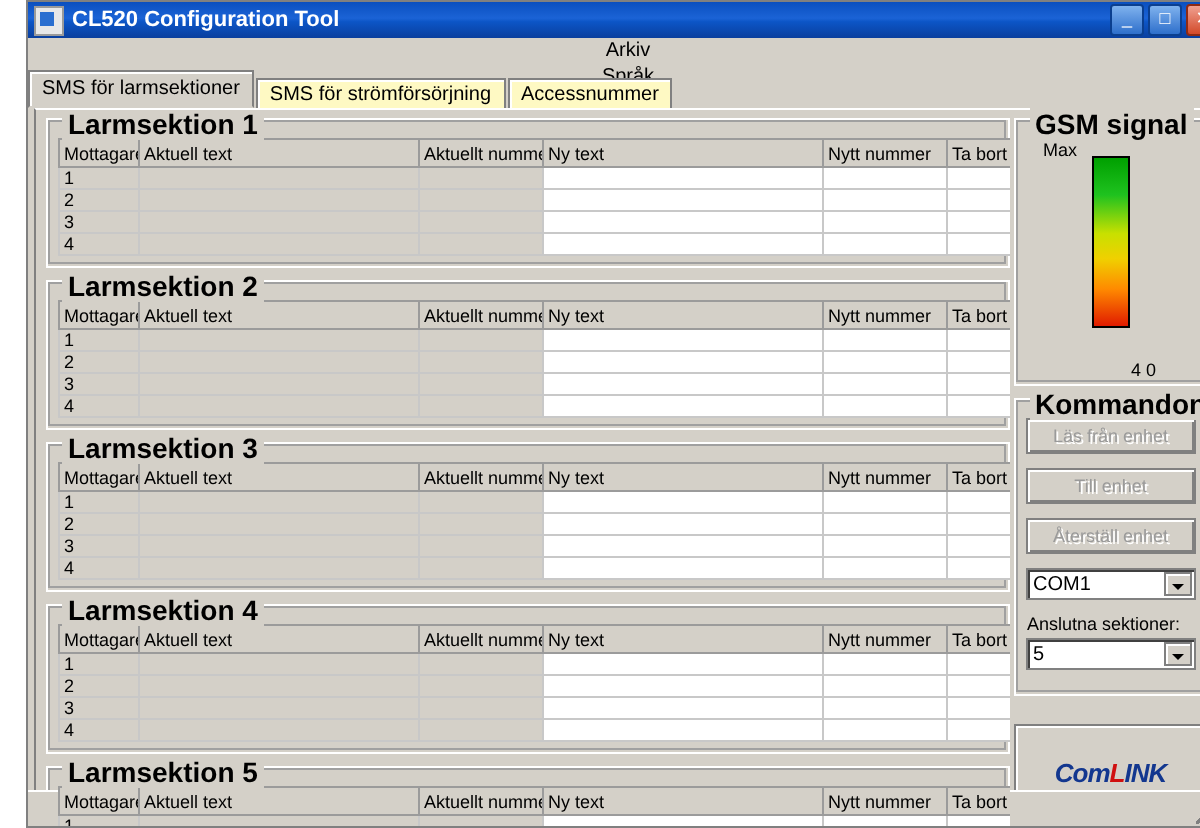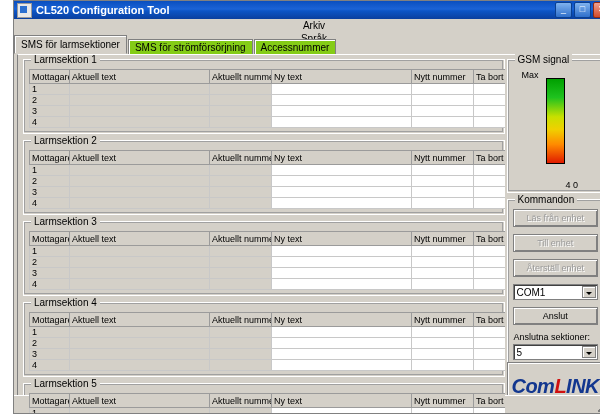--- a/index.html
+++ b/index.html
@@ -95,21 +95,21 @@
     align-items: flex-end;
     padding-left: 0;
     height: 17px;
     margin-top: 1px;
   }
   .tab {
     font-size: 10px;
     padding: 2px 6px 2px 6px;
     border: 1px solid #808080;
     border-bottom: none;
-    background: #84cc16;
+    background: #fef9c3;
     margin-right: 1px;
     position: relative;
     top: 1px;
     box-shadow: inset 1px 1px 0 #ffffff;
   }
   .tab.active {
     background: #d4d0c8;
     font-weight: normal;
     top: 0;
     padding-top: 3px;
@@ -160,22 +160,23 @@
     left: 0; top: 0; right: 1px; bottom: 1px;
     border: 1px solid #a0a0a0;
     pointer-events: none;
   }
   .group > .group-title {
     position: absolute;
     top: -6px;
     left: 7px;
     background: #d4d0c8;
     padding: 0 3px;
-    font-size: 10px;
+    font-size: 14px;
     z-index: 3;
+    font-weight: bold;
   }
   .group > .group-inner {
     padding: 9px 5px 5px 5px;
     position: relative;
     z-index: 2;
   }
 
   
   table.grid {
     border-collapse: collapse;
@@ -294,21 +295,21 @@
     border: 1px solid #808080;
     box-shadow: inset 1px 1px 0 #ffffff;
     display: flex;
     align-items: center;
     justify-content: center;
   }
   .logo-text {
     font-family: "Liberation Sans", sans-serif;
     font-weight: bold;
     font-style: italic;
-    font-size: 20px;
+    font-size: 13px;
     letter-spacing: -0.5px;
     color: #13378f;
   }
   .logo-text .dot { color: #d01010; }
 
   
   .statusbar {
     position: absolute;
     left: 0; right: 0; bottom: 0;
     height: 17px;
@@ -650,21 +651,20 @@
         <div class="group-inner cmd-inner">
           <div class="btn disabled">Läs från enhet</div>
           <div class="btn disabled">Till enhet</div>
           <div class="btn disabled">Återställ enhet</div>
 
           <div class="combo">
             <span>COM1</span>
             <span class="arrow"></span>
           </div>
 
-          <div class="btn">Anslut</div>
 
           <div class="small-label">Anslutna sektioner:</div>
           <div class="combo">
             <span>5</span>
             <span class="arrow"></span>
           </div>
         </div>
       </div>
 
       <div class="logo-box">

